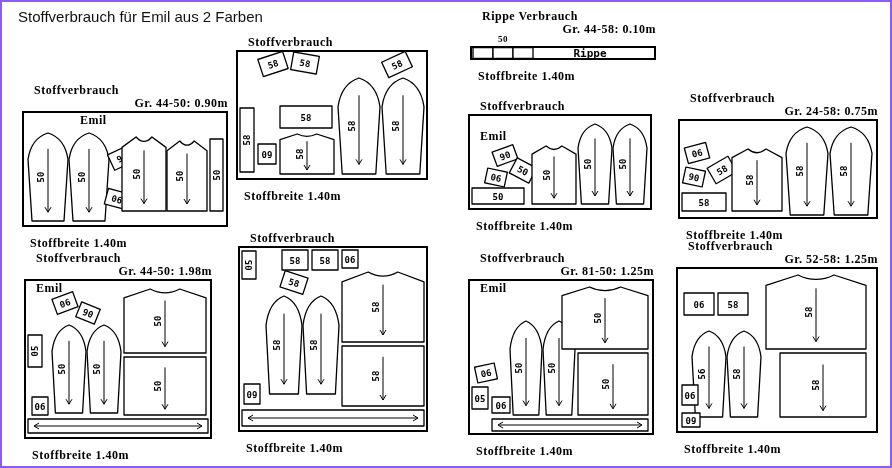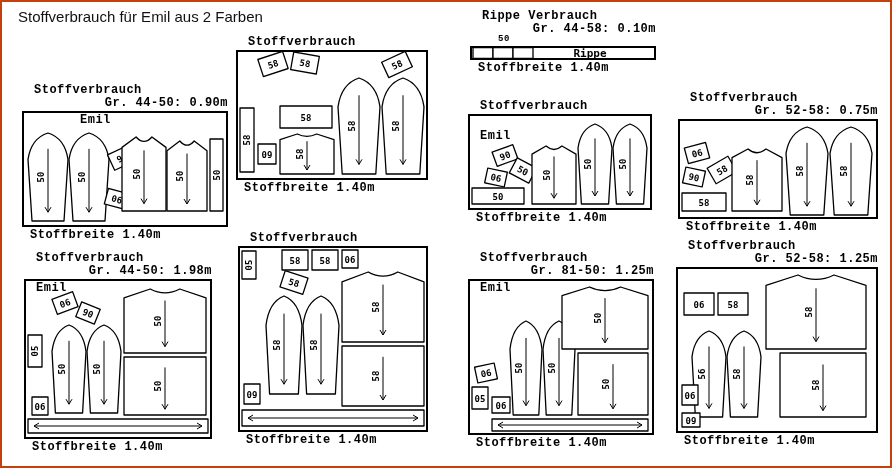--- a/index.html
+++ b/index.html
@@ -1,25 +1,25 @@
 <!DOCTYPE html>
 <html><head>
 <meta charset="utf-8">
 <style>
   html,body{margin:0;padding:0;background:#fff;}
-  .stage{position:relative;width:892px;height:468px;background:#fff;border:2px solid #c2410c;
+  .stage{position:relative;width:892px;height:468px;background:#fff;border:2px solid #8b5cf6;
          box-sizing:border-box;overflow:hidden;font-family:"DejaVu Sans Mono",monospace;color:#000;}
   .main-title{position:absolute;left:16px;top:6px;font-family:"Liberation Sans",sans-serif;
               font-size:15px;font-weight:400;color:#111;}
   .panel{position:absolute;white-space:nowrap;}
-  .t1,.t2,.tw,.pre-label,.inner-label{font-family:Liberation Mono, monospace;font-weight:bold;
+  .t1,.t2,.tw,.pre-label,.inner-label{font-family:Liberation Serif, serif;font-weight:bold;
         font-size:12px;line-height:12px;letter-spacing:0.5px;}
   .t1{padding-left:12px;}
   .t2{margin-top:1px;text-align:right;}
-  .tw{padding-left:8px;margin-top:2px;}
+  .tw{padding-left:8px;margin-top:10px;}
   .pre-label{font-size:9px;line-height:9px;padding-left:28px;}
   .layout{display:block;margin-top:2px;background:#fff;}
   .inner-label{position:absolute;top:30px;left:12px;}
   .p0 .inner-label{left:58px;}
   .p0{left:20px;top:82px}
   .p1{left:234px;top:34px}
   .p2{left:468px;top:8px}
   .p3{left:466px;top:98px}
   .p4{left:676px;top:90px}
   .p5{left:22px;top:250px}
@@ -184,21 +184,21 @@
           <path class="arrow" d="M 162 24.4 L 162 82 M 159 77 L 162 82 L 165 77"></path>
           <text class="plabel" x="158" y="50" text-anchor="middle" transform="rotate(-90 158 50)">50</text>
         </g>
       </svg>
     <div class="tw">Stoffbreite 1.40m</div>
     <div class="inner-label">Emil</div>
   </div>
 
   <div class="panel p4">
     <div class="t1">Stoffverbrauch</div>
-    <div class="t2">Gr. 52-58: 0.75m</div>
+    <div class="t2">Gr. 24-58: 0.75m</div>
     <svg class="layout" width="200" height="100" viewBox="0 0 200 100">
         <rect x="1" y="1" width="198" height="98" class="frame"></rect>
         <g transform="rotate(-15 19 34)">
           <path d="M 8 26 H 30 V 42 H 8 Z" class="piece"></path>
           <text class="plabel" x="19" y="37.5" text-anchor="middle">06</text>
         </g>
         <g transform="rotate(12 16 58)">
           <path d="M 6 50 H 26 V 66 H 6 Z" class="piece"></path>
           <text class="plabel" x="16" y="61.5" text-anchor="middle">90</text>
         </g>

